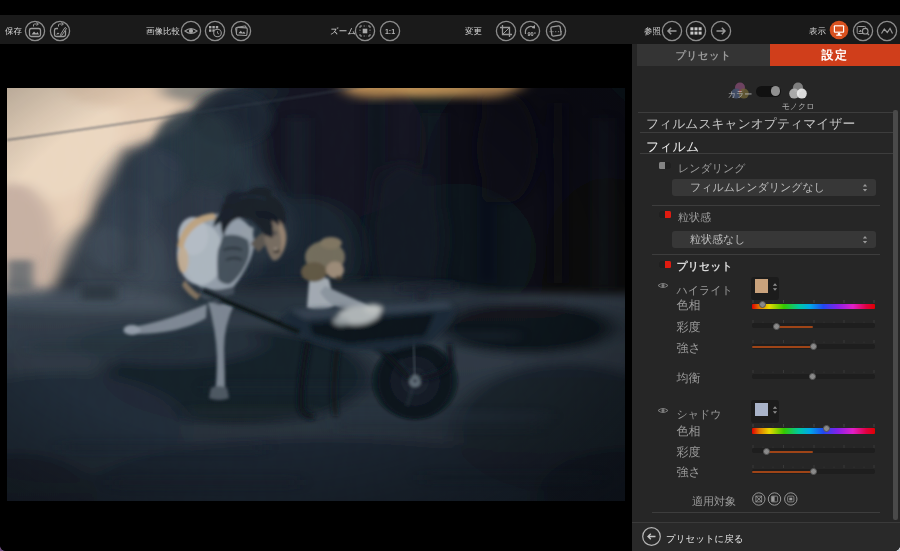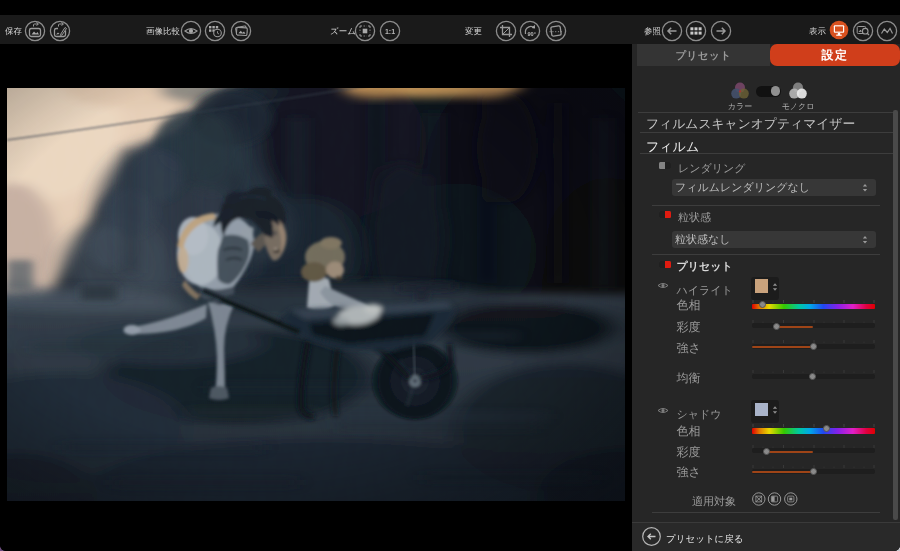--- a/index.html
+++ b/index.html
@@ -24,25 +24,25 @@
 
 #canvas { left:0; top:44px; width:632px; height:507px; background:#000; }
 #photo { position:absolute; left:7px; top:88px; width:618px; height:413px; }
 
 
 #panel { left:632px; top:44px; width:268px; height:507px; background:#262626; overflow:hidden; }
 #tabs { position:absolute; left:0; top:0; width:268px; height:22px; background:#262626; }
 .tab { position:absolute; top:0; height:22px; line-height:23px; text-align:center;
   font-size:10.5px; font-weight:bold; letter-spacing:0.5px; }
 #tab1 { left:5px; width:133px; background:#343434; color:#999; }
-#tab2 { left:138px; width:130px; background:#d03e1b; color:#fff; font-size:12px; letter-spacing:1.5px;border-radius:7px; }
+#tab2 { left:138px; width:130px; background:#d03e1b; color:#fff; font-size:12px; letter-spacing:1.5px; }
 .plabel { position:absolute; font-size:11px; color:#9b9b9b; }
 .divider { position:absolute; left:20px; width:228px; height:1px; background:#3d3d3d; }
 .dropdown { position:absolute; left:40px; width:204px; height:17px; background:#373737;
-  border-radius:3px; font-size:11px; color:#bdbdbd; line-height:17.5px; padding-left:3px; }
+  border-radius:3px; font-size:11px; color:#bdbdbd; line-height:17.5px; padding-left:18px; }
 .dd-step { position:absolute; right:8px; top:4px; width:6px; height:9.5px; }
 .track { position:absolute; left:119.5px; width:123px; height:5px; background:#1e1e1e; border-radius:2px; }
 .ticks { position:absolute; left:119.5px; width:123px; height:3px; opacity:0.55; }
 .orange-line { position:absolute; height:2.5px; background:#9e4417; border-radius:1px; }
 .handle { position:absolute; width:7px; height:7px; border-radius:50%; background:#8a8a8a;
   border:1px solid #555; }
 .slabel { position:absolute; left:44.5px; font-size:12px; color:#9b9b9b; }
 
 #bottombar { position:absolute; left:0; top:478px; width:268px; height:29px; background:#292929;
   border-top:1px solid #3a3a3a; }
@@ -421,21 +421,21 @@
         <circle cx="12" cy="12.4" r="1.1" fill="#a33"></circle>
       </svg>
       <div class="abs" style="left:124px;top:41.5px;width:25px;height:11px;background:#111;border-radius:5.5px">
         <div style="position:absolute;right:0.8px;top:0.8px;width:9.4px;height:9.4px;border-radius:50%;background:#909090"></div>
       </div>
       <svg class="abs" style="left:154px;top:35px;width:24px;height:24px">
         <circle cx="12" cy="8.6" r="5" fill="#7e7e7e"></circle>
         <circle cx="8.2" cy="14.6" r="5" fill="#b4b4b4" fill-opacity="0.92"></circle>
         <circle cx="15.8" cy="14.6" r="5" fill="#e9e9e9" fill-opacity="0.92"></circle>
       </svg>
-      <div class="abs" style="left:84px;top:57px;width:48px;text-align:center;font-size:8px;color:#b2b2b2">カラー</div>
+      <div class="abs" style="left:84px;top:45px;width:48px;text-align:center;font-size:8px;color:#b2b2b2">カラー</div>
       <div class="abs" style="left:142px;top:57px;width:48px;text-align:center;font-size:8px;color:#b2b2b2">モノクロ</div>
       <div class="divider" style="left:6px;width:256px;top:68px"></div>
 
       <div class="abs" style="left:14px;top:71.5px;font-size:12.8px;color:#c8c8c8">フィルムスキャンオプティマイザー</div>
       <div class="divider" style="left:8px;width:254px;top:87.5px"></div>
       <div class="abs" style="left:14px;top:93.5px;font-size:13px;font-weight:normal;color:#f0f0f0">フィルム</div>
       <div class="divider" style="left:8px;width:254px;top:108.5px"></div>
 
       <div class="abs mtog" style="left:26.5px;top:118px">
           <div style="background:#848484;left:0"></div>

